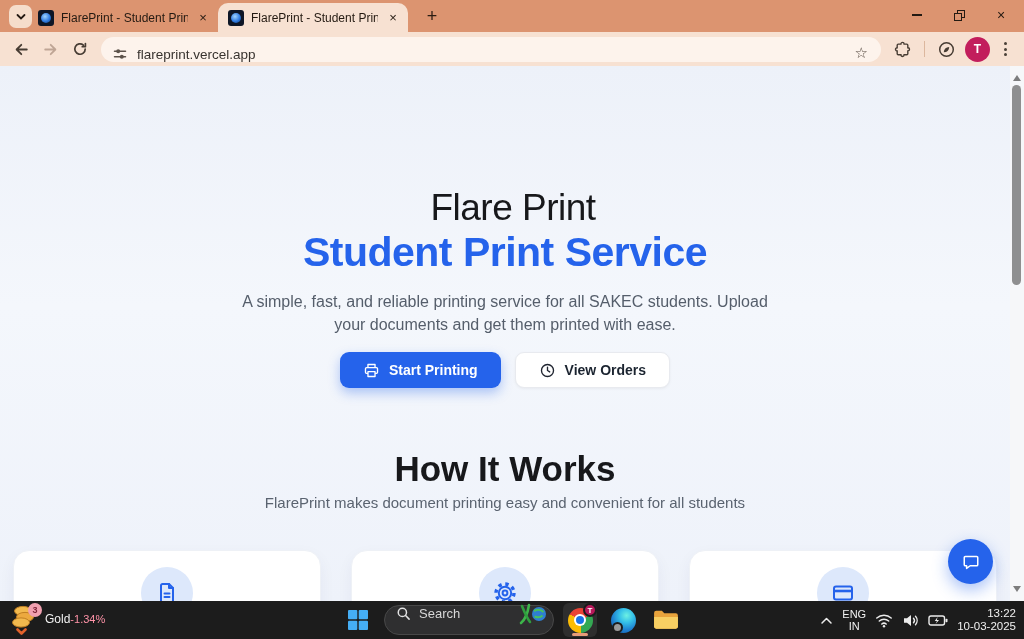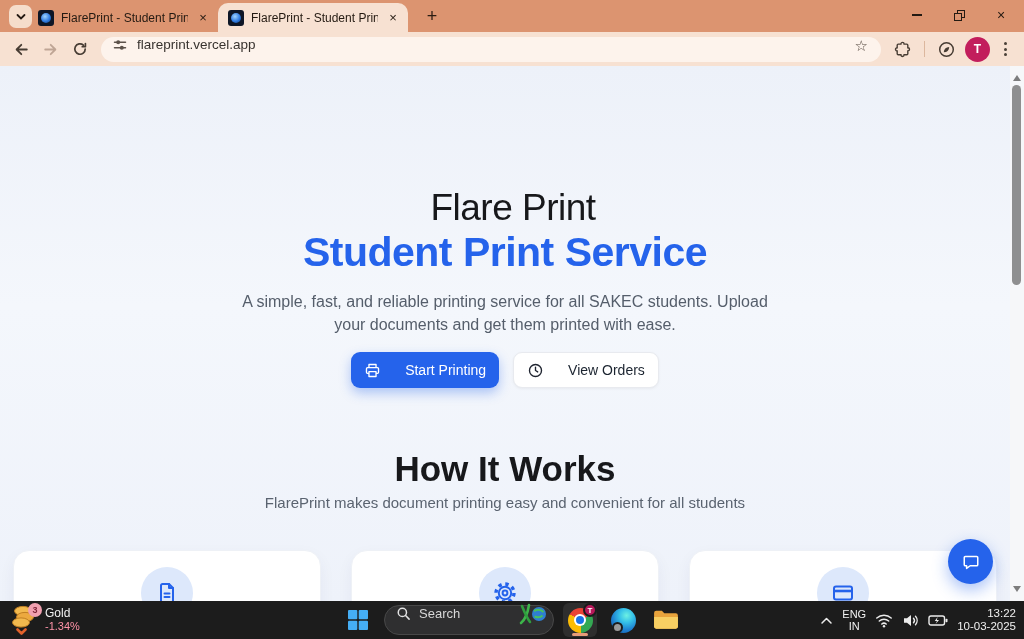--- a/index.html
+++ b/index.html
@@ -21,57 +21,57 @@
   .wc{width:42px;height:30px;display:flex;align-items:center;justify-content:center;color:#241a12;cursor:pointer}
   .wc-min i{display:block;width:10px;height:2px;background:#241a12}
   .restore-sq{position:relative;width:11px;height:11px}
   .restore-sq .b2{position:absolute;top:0;right:0;width:8px;height:8px;border:1.4px solid #241a12}
   .restore-sq .b1{position:absolute;left:0;bottom:0;width:8px;height:8px;border:1.4px solid #241a12;background:#dc9470}
   .wc-close{font-size:14px}
 
   
   .toolbar{position:absolute;top:32px;left:0;right:0;height:34px;background:#f7e1d2;display:flex;align-items:center;padding:0 8px;gap:2px}
   .tool-btn{width:27px;height:27px;border-radius:50%;display:flex;align-items:center;justify-content:center;cursor:pointer}
-  .addressbar{flex:1;height:25px;margin:0 6px;background:#fdf3ec;border-radius:13px;display:flex;align-items:flex-start;padding:0 11px;gap:9px;cursor:text}
+  .addressbar{flex:1;height:25px;margin:0 6px;background:#fdf3ec;border-radius:13px;display:flex;align-items:flex-end;padding:0 11px;gap:9px;cursor:text}
   .url-text{font-size:13.5px;color:#38332f;flex:1;text-align:left}
   .star-btn{margin-left:auto;color:#564a40;font-size:15px;cursor:pointer;padding:0 2px}
   .tb-right{display:flex;align-items:center;gap:5px}
   .vsep{width:1px;height:16px;background:#dcb79e;margin:0 3px}
   .avatar{width:25px;height:25px;border-radius:50%;background:#c21e5c;color:#fff;font-size:12px;font-weight:bold;display:flex;align-items:center;justify-content:center;cursor:pointer}
   .kebab{display:flex;flex-direction:column;gap:2.5px;padding:6px 9px;cursor:pointer}
   .kebab i{width:3px;height:3px;border-radius:50%;background:#4a4038}
 
   
   .viewport{position:absolute;top:66px;left:0;right:0;bottom:38px;background:linear-gradient(180deg,#edf1f9 0%,#f4f7fc 45%,#eef2fa 100%);overflow:hidden}
   .content{position:absolute;left:0;right:14px;top:0;bottom:0;text-align:center}
   .hero-badge{position:absolute;top:93px;left:50%;transform:translateX(-50%);background:#dfe8fa;color:#2e6ce2;font-size:13px;font-weight:bold;padding:4px 16px;border-radius:999px}
   .h1{position:absolute;top:121px;left:16px;right:0;font-size:37px;font-weight:400;color:#17181b;letter-spacing:-.5px}
   .h2{position:absolute;top:163px;left:0;right:0;font-size:41px;font-weight:800;color:#2563eb;letter-spacing:-.5px}
   .desc{position:absolute;top:224px;left:50%;transform:translateX(-50%);width:540px;font-size:16px;line-height:23px;color:#555e6b}
   .cta-row{position:absolute;top:286px;left:0;right:0;display:flex;justify-content:center;gap:14px}
-  .btn{height:36px;border-radius:9px;display:flex;align-items:center;gap:24px;padding:0 13px;font-size:14px;font-weight:normal;cursor:pointer}
+  .btn{height:36px;border-radius:9px;display:flex;align-items:center;gap:9px;padding:0 23px;font-size:14px;font-weight:bold;cursor:pointer}
   .btn-primary{background:#2563eb;color:#fff;box-shadow:0 5px 12px rgba(37,99,235,.35);border:none}
   .btn-secondary{background:#fff;color:#1b2430;border:1px solid #e8eaef;box-shadow:0 1px 3px rgba(0,0,0,.05)}
   .how-title{position:absolute;top:383px;left:0;right:0;font-size:35px;font-weight:800;color:#17181b}
   .how-sub{position:absolute;top:428px;left:0;right:0;font-size:15px;color:#5a6370}
   .cards{position:absolute;top:484px;left:0;right:0;display:flex;justify-content:center;gap:30px}
   .card{width:308px;height:130px;background:#fff;border-radius:16px;border:1px solid #eef1f6;box-shadow:0 6px 16px rgba(25,40,90,.05);display:flex;justify-content:center;padding-top:16px}
   .icon-circle{width:52px;height:52px;border-radius:50%;background:#dde8fb;display:flex;align-items:center;justify-content:center}
   .fab{position:absolute;top:473px;right:17px;width:45px;height:45px;border-radius:50%;background:#2563eb;display:flex;align-items:center;justify-content:center;box-shadow:0 6px 16px rgba(37,99,235,.4);cursor:pointer}
   .scrollbar{position:absolute;right:0;top:0;bottom:0;width:14px;background:#f6f7f9}
   .sb-up{position:absolute;top:5px;left:3px;width:0;height:0;border:4px solid transparent;border-bottom:6px solid #7d7d7d;cursor:pointer}
   .sb-thumb{position:absolute;top:19px;left:2px;width:9px;height:200px;border-radius:5px;background:#8f8f8f;cursor:pointer}
   .sb-down{position:absolute;bottom:5px;left:3px;width:0;height:0;border:4px solid transparent;border-top:6px solid #7d7d7d;cursor:pointer}
 
   
   .taskbar{position:absolute;bottom:0;left:0;right:0;height:38px;background:#1c1c1c;color:#fff}
   .widget{position:absolute;left:10px;top:3px;display:flex;align-items:center;gap:7px;cursor:pointer}
   .coin-wrap{position:relative;width:28px;height:31px}
   .w-badge{position:absolute;top:-1px;right:-4px;width:14px;height:14px;border-radius:50%;background:#f1a0b0;color:#7e2438;font-size:9px;font-weight:bold;display:flex;align-items:center;justify-content:center}
-  .w-col{display:flex;flex-direction:column;line-height:13px;text-align:left}
+  .w-col{display:flex;line-height:13px;text-align:left}
   .w-title{font-size:12px;color:#f2f2f2}
   .w-change{font-size:11px;color:#ff93a8}
   .tb-center{position:absolute;left:50%;top:0;height:38px;transform:translateX(-50%);display:flex;align-items:center;gap:9px}
   .task-icon{width:34px;height:34px;border-radius:6px;display:flex;align-items:center;justify-content:center;position:relative;cursor:pointer}
   .task-icon.active{background:#2e2e2e}
   .active-underline{position:absolute;bottom:1px;left:9px;width:16px;height:3px;border-radius:2px;background:#e79c79}
   .chrome-logo{width:25px;height:25px;border-radius:50%;background:conic-gradient(from -60deg,#ea4335 0 120deg,#34a853 0 240deg,#fbbc05 0 360deg);display:flex;align-items:center;justify-content:center}
   .chrome-logo .cw{width:12px;height:12px;border-radius:50%;background:#fff;display:flex;align-items:center;justify-content:center}
   .chrome-logo .cb{width:8px;height:8px;border-radius:50%;background:#1a73e8}
   .chrome-badge{position:absolute;top:0;right:0;width:14px;height:14px;border-radius:50%;background:#b6185a;color:#fff;font-size:8px;font-weight:bold;display:flex;align-items:center;justify-content:center;border:2px solid #1c1c1c}

